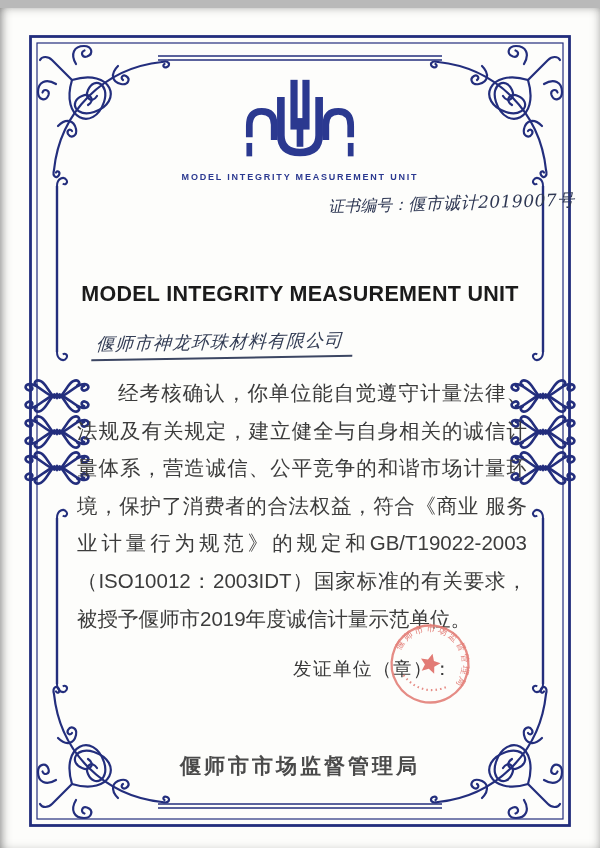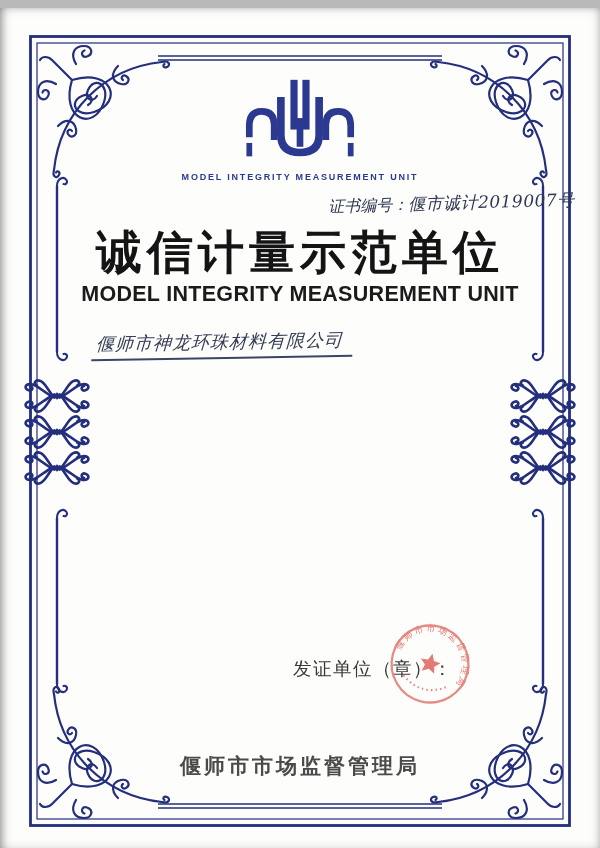--- a/index.html
+++ b/index.html
@@ -137,25 +137,25 @@
         <path d="M133,64 V52 Q133,37 120,37 Q107,37 107,51 V67" stroke-width="7"></path>
       </g>
     </svg>
     <div class="logo-caption">MODEL INTEGRITY MEASUREMENT UNIT</div>
   </div>
 
   <div class="cert-number">
     <span>证书编号：</span><span class="hand">偃市诚计2019007号</span>
   </div>
 
-  <h1 class="title-zh">诚信计量示范单位</h1>
   <div class="title-en">MODEL INTEGRITY MEASUREMENT UNIT</div>
 
   <div class="company">偃师市神龙环珠材料有限公司</div>
 
+  <p class="body-text">经考核确认，你单位能自觉遵守计量法律、法规及有关规定，建立健全与自身相关的诚信计量体系，营造诚信、公平竞争的和谐市场计量环境，保护了消费者的合法权益，符合《商业 服务业计量行为规范》的规定和GB/T19022-2003（ISO10012：2003IDT）国家标准的有关要求，被授予偃师市2019年度诚信计量示范单位。</p>
 
   <div class="issuer">发证单位（章）：</div>
 
   <svg class="seal" width="96" height="96" viewBox="0 0 100 100">
     <defs>
       <path id="sealArc" d="M16,50 A34,34 0 1 1 84,50 A34,34 0 1 1 16,50" fill="none"></path>
     </defs>
     <circle cx="50" cy="50" r="40" fill="none" stroke="#e4837c" stroke-width="2.4"></circle>
     <polygon points="50,39 53.2,45.9 60.5,46.6 55,51.7 56.7,58.9 50,55 43.3,58.9 45,51.7 39.5,46.6 46.8,45.9" fill="#e0716a"></polygon>
     <text font-size="9.5" fill="#e0716a" letter-spacing="2.2" font-family="Liberation Sans, sans-serif">

